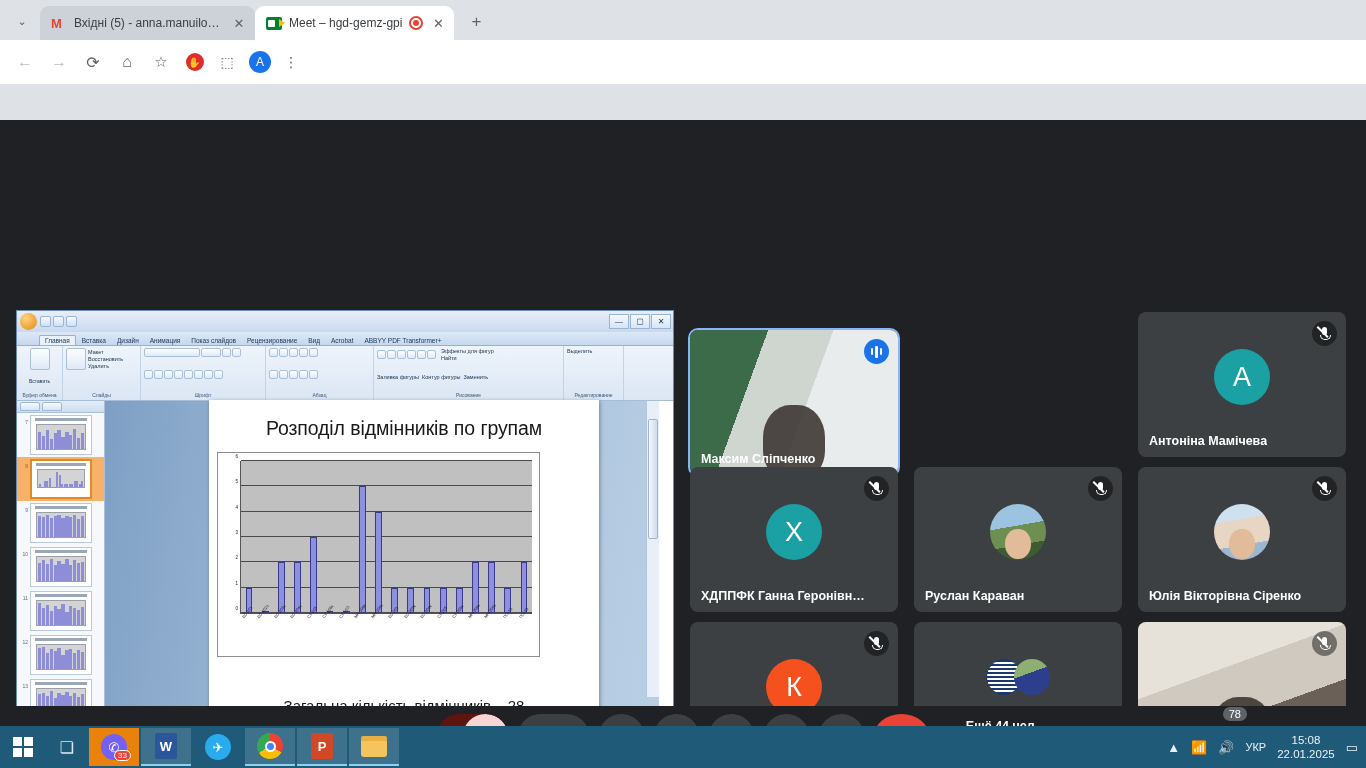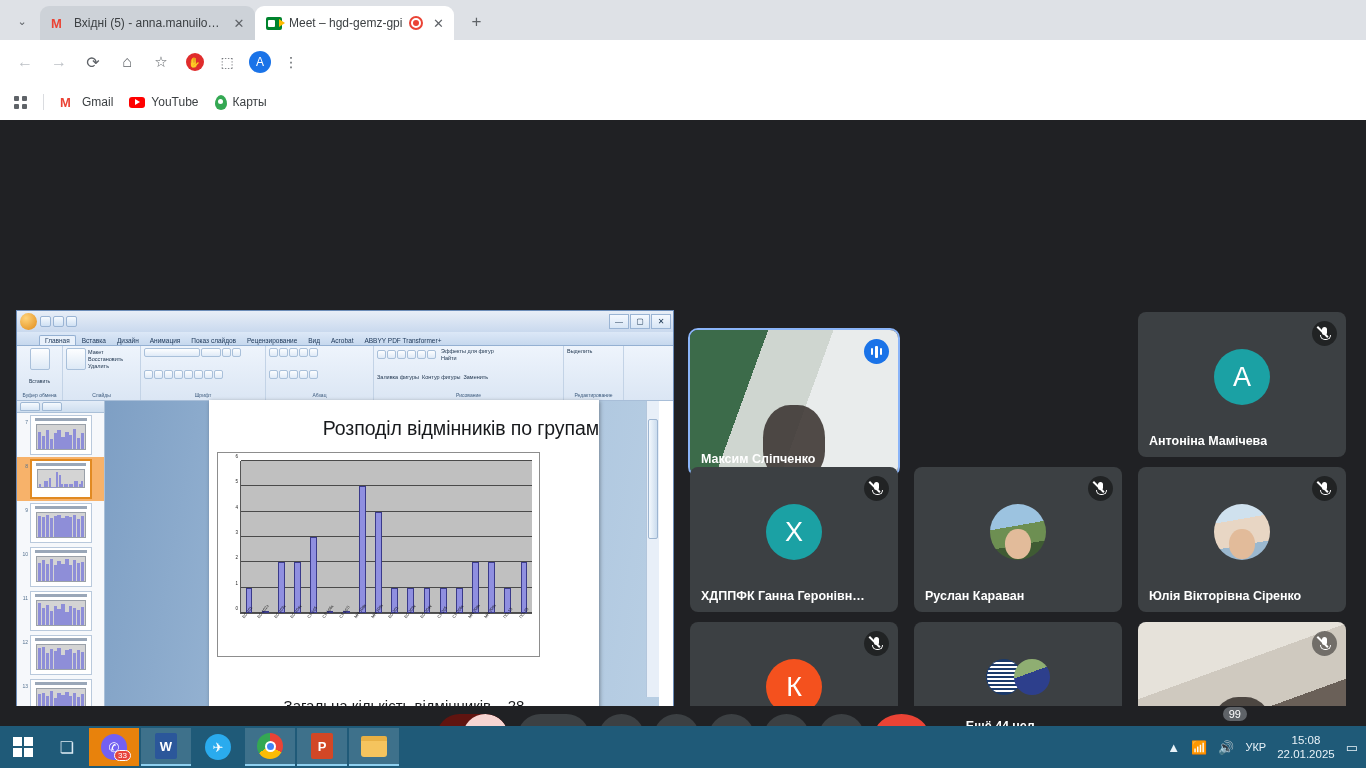--- a/index.html
+++ b/index.html
@@ -100,21 +100,21 @@
   .thumb { display:flex;align-items:flex-start;gap:2px;padding:2px 3px;}
   .thumb .no { font-size:5px;color:#4a6party;color:#55728f;width:8px;text-align:right;padding-top:4px;}
   .thumb .pic { width:62px;height:40px;background:#fff;border:1px solid #b9c9dc;position:relative;overflow:hidden;}
   .thumb.sel { background:#f7b26a; }
   .thumb.sel .pic { border:2px solid #e18a22; }
   .mini-title { position:absolute;left:4px;top:2px;right:4px;height:3px;background:#9aa7b8;}
   .mini-bars { position:absolute;left:5px;right:5px;top:8px;bottom:4px;background:#d4d4d4;border:1px solid #9aa0a8;display:flex;align-items:flex-end;gap:0.6px;padding:0 1px;}
   .mini-bars i { flex:1;background:#8e8ed8;display:block;}
   .editor { position:absolute;left:88px;right:14px;top:0;bottom:35px;background:linear-gradient(100deg,#7e9fc4,#9fbbd8 40%,#b9cfe4);}
   .slide { position:absolute;left:104px;top:-1px;width:390px;height:332px;background:#fff;box-shadow:1px 1px 4px rgba(0,0,0,.35);}
-  .slide-title { text-align:right;font-size:19.5px;color:#17191c;padding-top:17px;letter-spacing:-0.1px;}
+  .slide-title { text-align:center;font-size:19.5px;color:#17191c;padding-top:17px;letter-spacing:-0.1px;}
   .chartbox { position:absolute;left:8px;top:52px;width:323px;height:205px;background:#fff;border:1px solid #8d8d8d;}
   .plot { position:absolute;left:22px;top:8px;right:7px;bottom:42px;background:#c0c0c0;border-left:1px solid #555;border-bottom:1px solid #555;}
   .gridline { position:absolute;left:0;right:0;height:1px;background:#4a4a4a;}
   .ylab { position:absolute;right:100%;margin-right:3px;font-size:4.5px;color:#222;transform:translateY(-50%);}
   .bars { position:absolute;inset:0;display:flex;align-items:flex-end;}
   .bslot { flex:1;display:flex;justify-content:center;align-items:flex-end;height:100%;}
   .bar { width:42%;background:#8f8fe0;border:0.5px solid #3a3a8a;}
   .xlabels { position:absolute;left:22px;right:7px;bottom:2px;height:40px;display:flex;}
   .xslot { flex:1;display:flex;justify-content:center;}
   .xlab { font-size:4.1px;color:#1a1a1a;transform:rotate(-52deg);transform-origin:left top;white-space:nowrap;margin-top:2px;}
@@ -228,41 +228,20 @@
     <div class="navbtn">⌂</div>
     <div class="star">☆</div>
     <div class="navbtn">
         <span class="adblock">✋</span>
       </div>
     <div class="ext">⬚</div>
     <div class="avatar-btn">A</div>
     <div class="kebab">⋮</div>
   </div>
 
-  <div class="bookmarks">
-    <span class="apps-grid">
-        <i></i>
-        <i></i>
-        <i></i>
-        <i></i>
-      </span>
-    <span class="bm-sep"></span>
-    <span class="bm">
-      <span class="gmail-ico"></span>
-      <span>Gmail</span>
-    </span>
-    <span class="bm">
-      <span class="yt-ico"></span>
-      <span>YouTube</span>
-    </span>
-    <span class="bm">
-      <span class="maps-ico"></span>
-      <span>Карты</span>
-    </span>
-  </div>
 </div>
 
 <div class="meet">
 
 
   <div class="ppt">
 
     <div class="ppt-title">
       <span class="ppt-orb"></span>
       <span class="qat">
@@ -810,21 +789,21 @@
           <span class="phone-ico"></span>
         </div>
     </div>
 
     <div class="cb-right">
       <div class="rbtn2">
           <span class="info-ico">i</span>
         </div>
       <div class="rbtn2">
         <span class="people-ico">👥</span>
-        <span class="count-badge">99</span>
+        <span class="count-badge">78</span>
       </div>
       <div class="rbtn2">
           <span class="chat-ico"></span>
         </div>
       <div class="rbtn2">
           <span class="act-ico">
             <i class="tri"></i>
             <i class="sqr"></i>
             <i class="cir"></i>
           </span>

